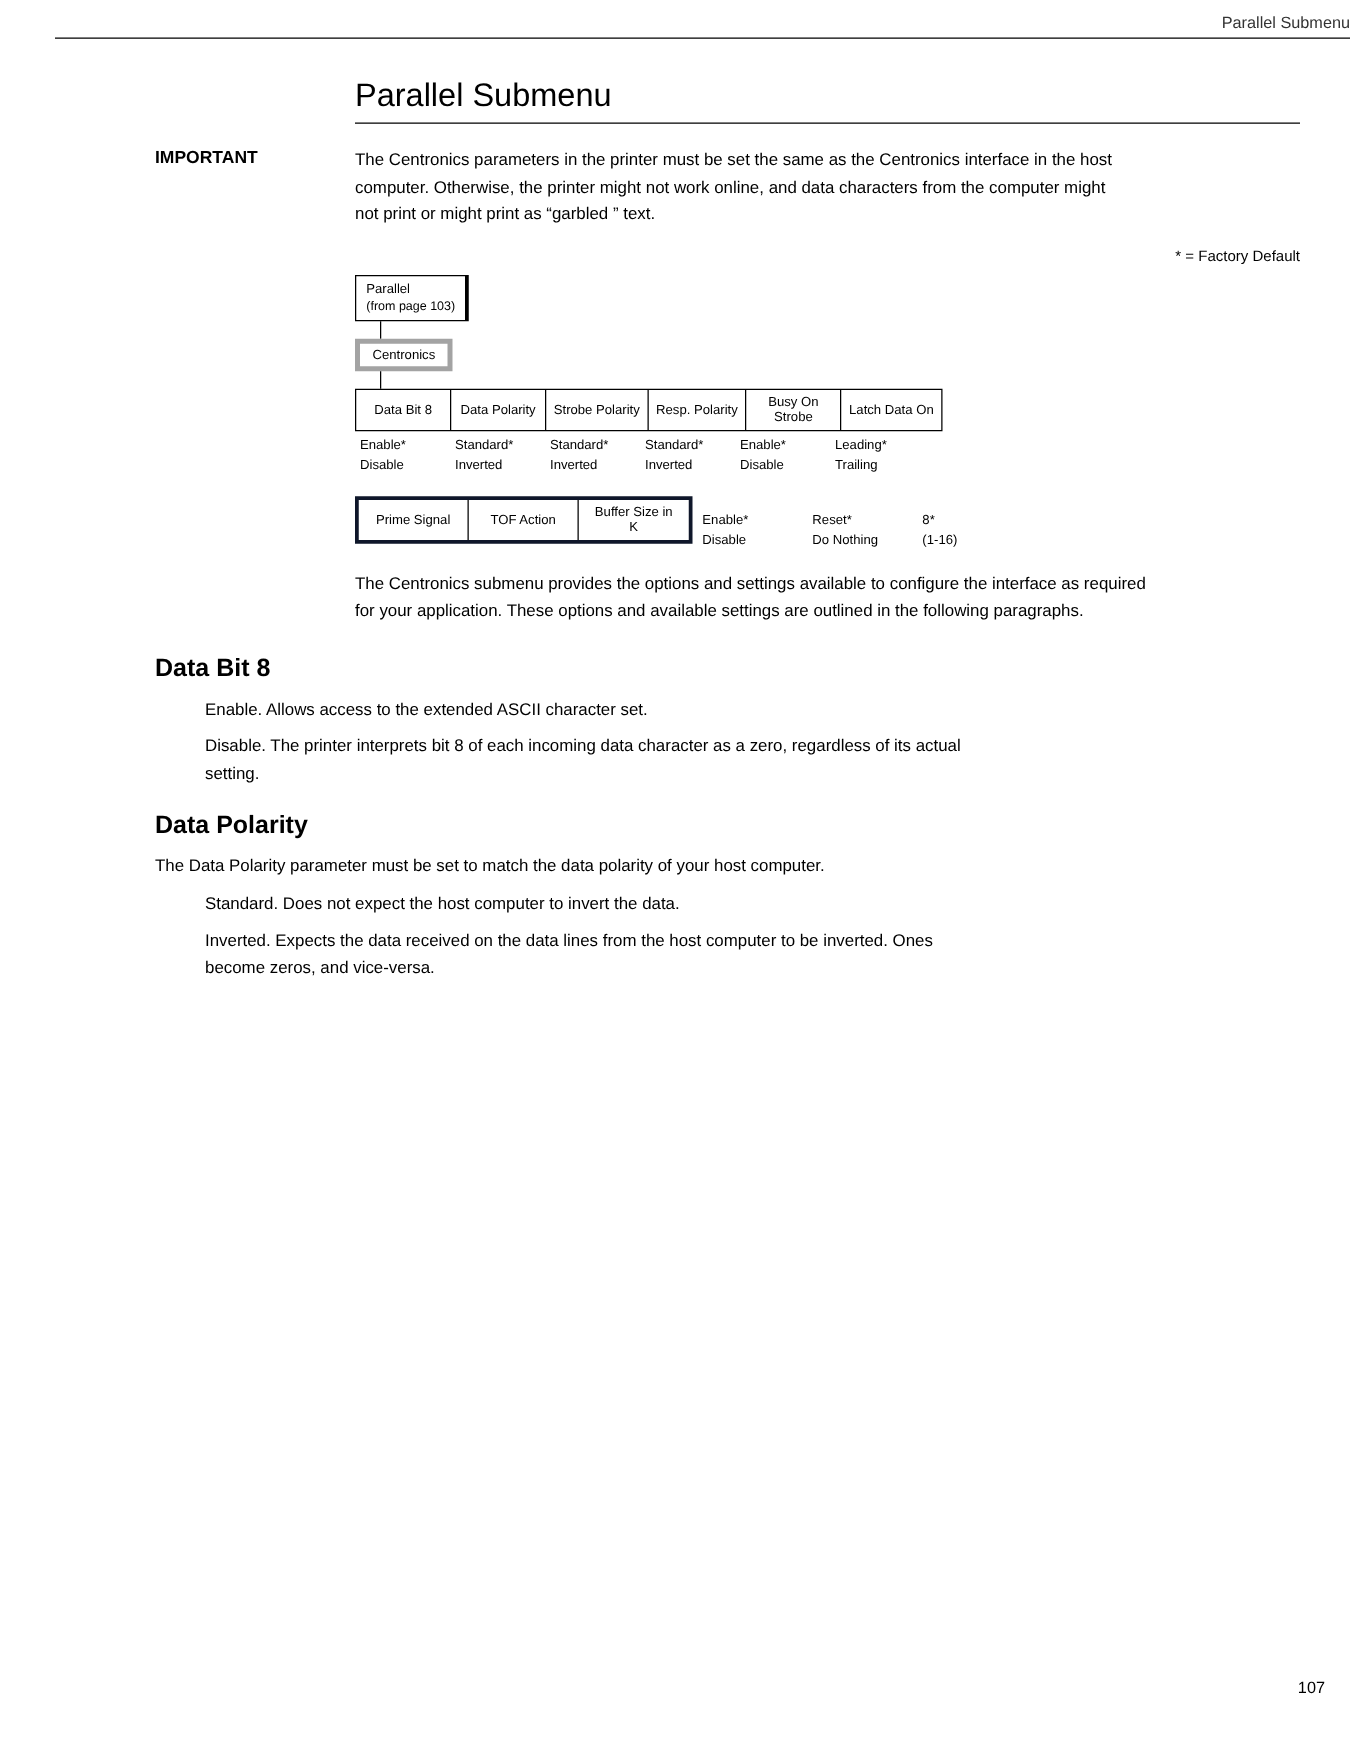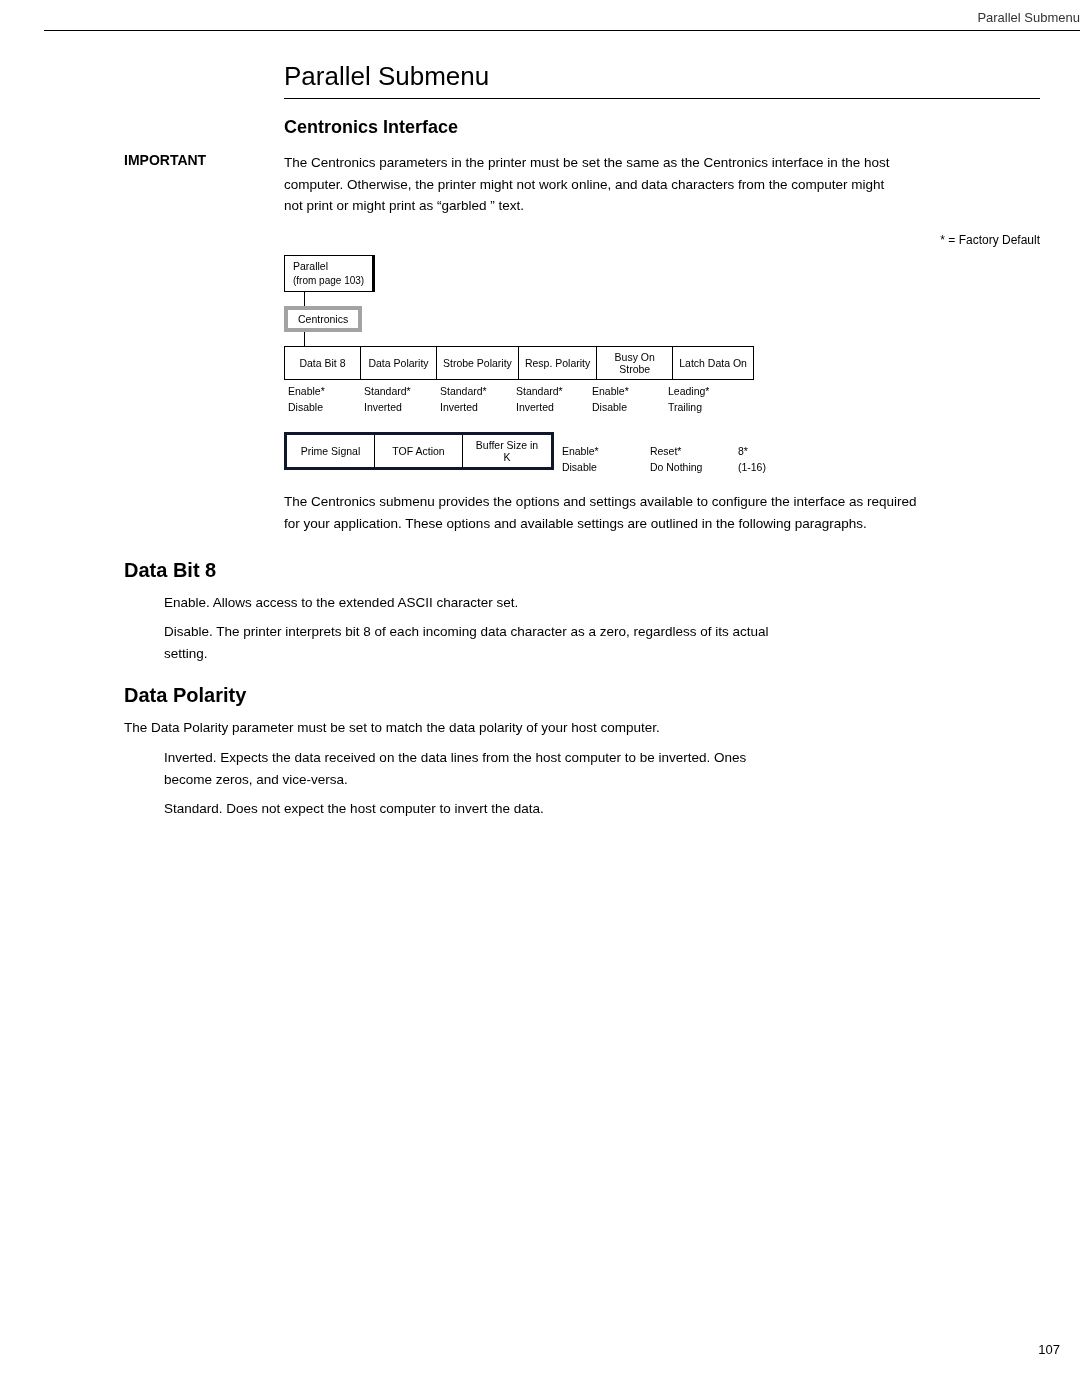--- a/index.html
+++ b/index.html
@@ -214,21 +214,20 @@
 
   <div class="header-bar">
     <span class="header-title">Parallel Submenu</span>
   </div>
 
   <div class="content-area">
 
     <h1 class="page-title">Parallel Submenu</h1>
     <hr class="title-rule">
 
-    <h2 class="section-heading">Centronics Interface</h2>
 
     <div class="important-block">
       <span class="important-label">IMPORTANT</span>
       <p class="important-text">The Centronics parameters in the printer must be set the same as the Centronics interface in the host computer. Otherwise, the printer might not work online, and data characters from the computer might not print or might print as  “garbled ” text.</p>
     </div>
 
     <div class="factory-default-note">
       <span>* = Factory Default</span>
     </div>
 
@@ -281,19 +280,19 @@
 
     <div class="section-block">
       <h3 class="sub-section-heading">Data Bit 8</h3>
       <p class="sub-section-text-indent">Enable.  Allows access to the extended ASCII character set.</p>
       <p class="sub-section-text-indent">Disable.  The printer interprets bit 8 of each incoming data character as a zero, regardless of its actual setting.</p>
     </div>
 
     <div class="section-block">
       <h3 class="sub-section-heading">Data Polarity</h3>
       <p class="sub-section-text">The Data Polarity parameter must be set to match the data polarity of your host computer.</p>
+      <p class="sub-section-text-indent">Standard.  Does not expect the host computer to invert the data.</p>
       <p class="sub-section-text-indent">Inverted.  Expects the data received on the data lines from the host computer to be inverted. Ones become zeros, and vice-versa.</p>
-      <p class="sub-section-text-indent">Standard.  Does not expect the host computer to invert the data.</p>
     </div>
   </div>
 
   <div class="page-number">107</div>
 </div>
 
 </body></html>

